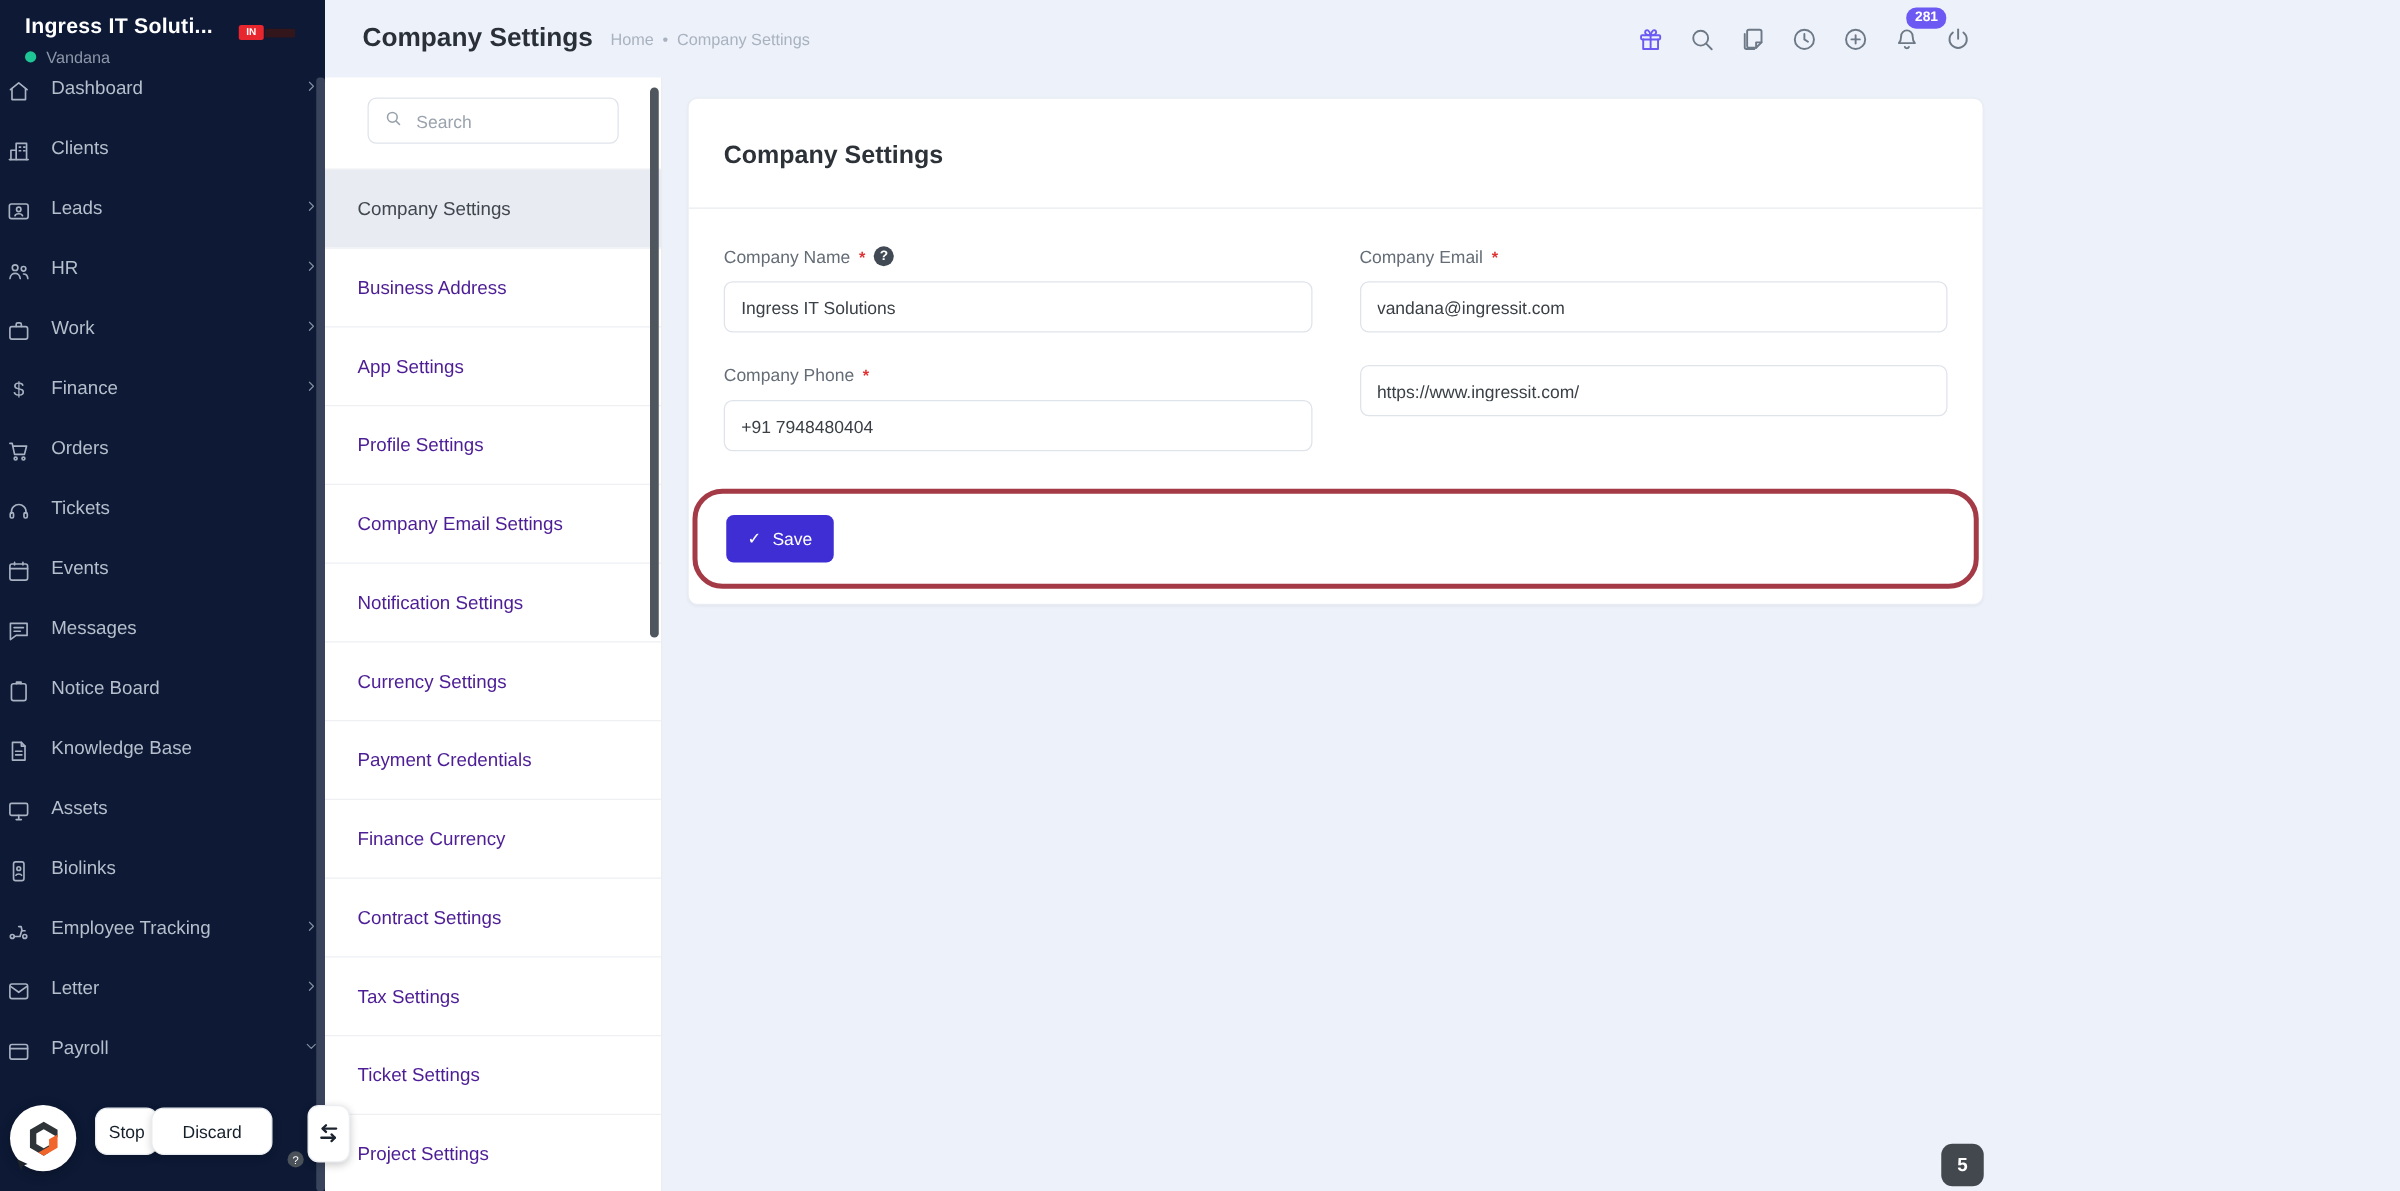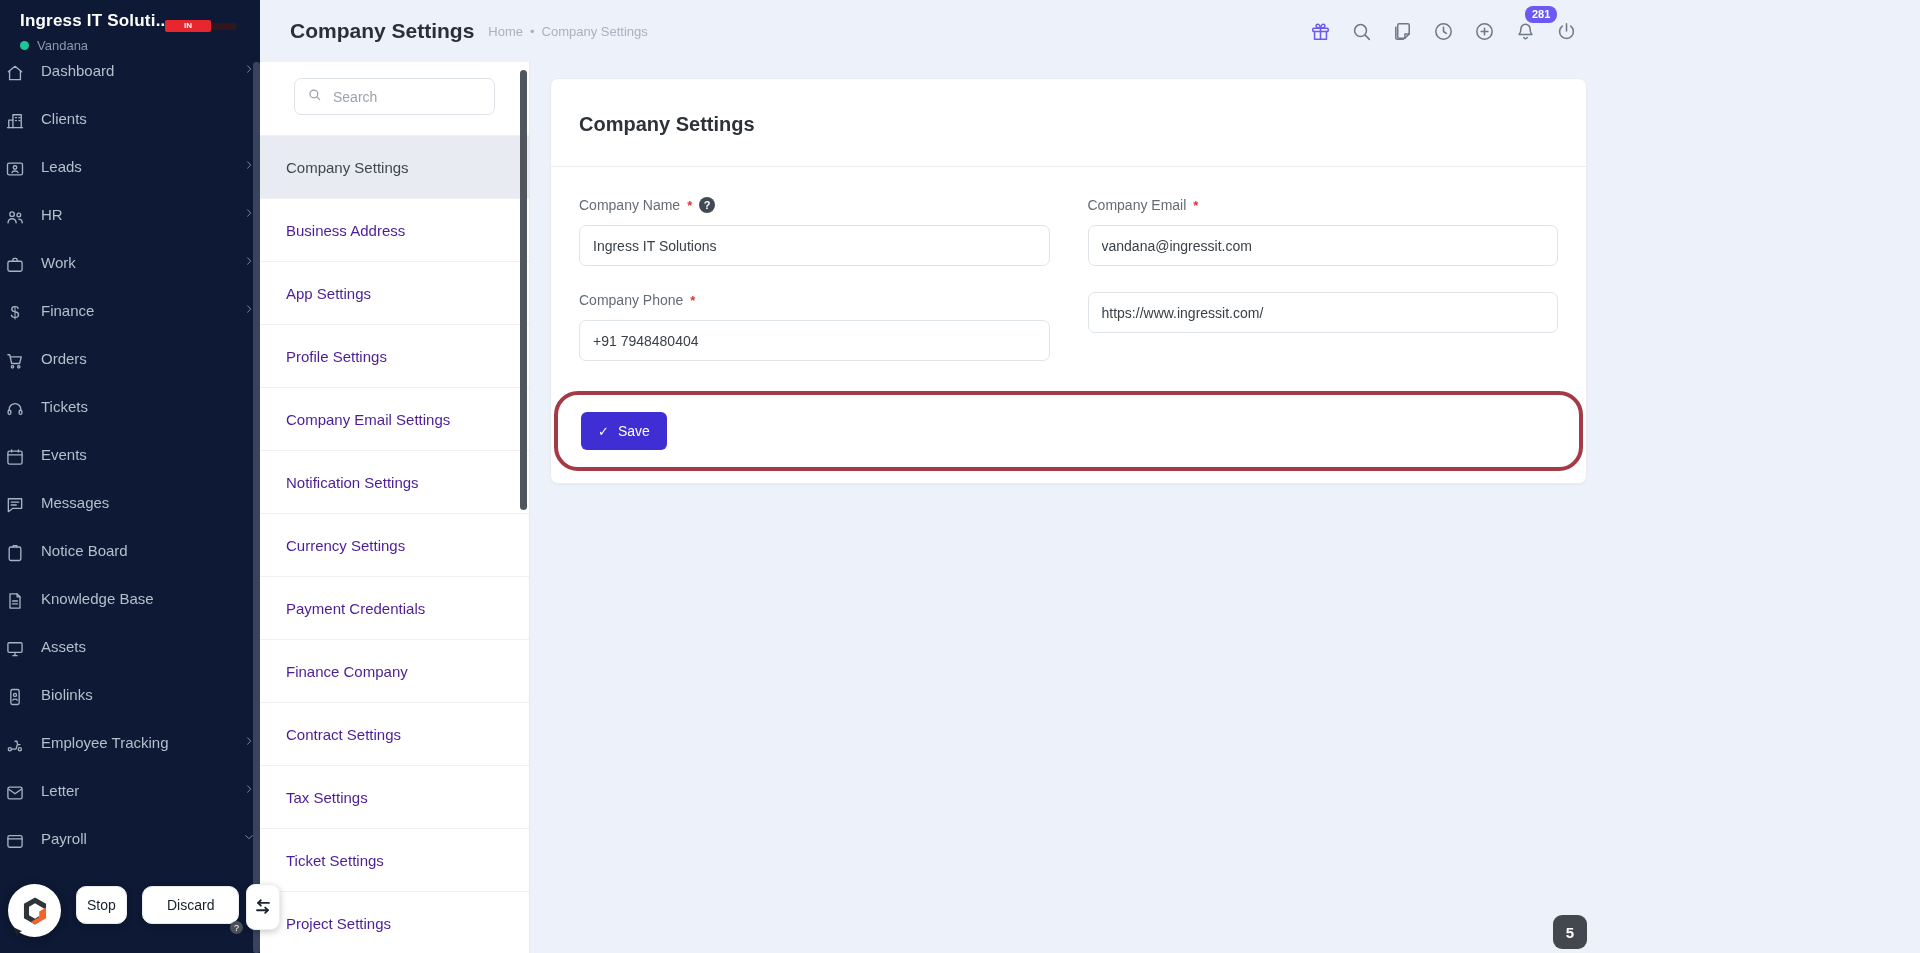--- a/index.html
+++ b/index.html
@@ -7,21 +7,21 @@
   .screen{position:relative;width:1604px;height:953px;overflow:hidden;
     font-family:"Liberation Sans","DejaVu Sans",sans-serif;background:#edf1f9;}
 
   
   .sidebar{position:absolute;left:0;top:0;bottom:0;width:260px;background:#0d1935;color:#b6bfcc;z-index:5;}
   .ws-head{position:relative;padding:11px 14px 8px 20px;height:62px;}
   .ws-title{color:#fff;font-size:17px;font-weight:700;letter-spacing:.2px;white-space:nowrap;}
   .ws-sub{display:flex;align-items:center;gap:8px;margin-top:7px;color:#8d97a8;font-size:13px;}
   .dot{width:9px;height:9px;border-radius:50%;background:#1fc695;flex:0 0 auto;}
   .ws-logo{position:absolute;right:24px;top:20px;display:flex;align-items:center;gap:1px;}
-  .logo-red{background:#e8262d;color:#fff;font-size:8px;font-weight:700;padding:2px 19px;border-radius:2px;line-height:1;}
+  .logo-red{background:#e8262d;color:#fff;font-size:8px;font-weight:700;padding:2px 6px;border-radius:2px;line-height:1;}
   .logo-dark{width:24px;height:7px;background:#33161b;border-radius:1px;}
   .side-nav{position:absolute;top:62px;left:0;right:0;}
   .nav-item{display:flex;height:48px;padding:0 4px;font-size:15px;color:#b6bfcc;cursor:pointer;}
   .nav-icon{width:22px;height:22px;margin-right:15px;color:#a9b2c2;display:flex;align-items:center;justify-content:center;flex:0 0 auto;}
   .nav-icon svg{width:20px;height:20px;}
   .nav-dollar{font-size:16px;color:#a9b2c2;}
   .nav-chevron{margin-left:auto;color:#8590a3;display:flex;}
   .nav-chevron svg{width:14px;height:14px;}
   .sidebar-scrollbar{position:absolute;top:62px;bottom:0;right:0;width:7px;background:#39435c;border-radius:3px;}
 
@@ -57,21 +57,21 @@
   .help-circle{width:16px;height:16px;border-radius:50%;background:#414a54;color:#fff;font-size:11px;font-weight:700;display:inline-flex;align-items:center;justify-content:center;cursor:pointer;}
   .text-input{width:100%;height:41px;border:1px solid #dfe3ea;border-radius:7px;padding:0 13px;font-size:14px;color:#3a4046;font-family:inherit;background:#fff;}
   .save-region{margin:30px 3px 12px;border:4px solid #a43a45;border-radius:24px;padding:17px 23px;}
   .save-btn{display:inline-flex;align-items:center;gap:9px;background:#3f2ed4;color:#fff;border:0;border-radius:6px;padding:0 17px;height:38px;font-size:14px;font-family:inherit;cursor:pointer;}
   .check{font-size:13px;font-weight:700;}
 
   
   .rec-logo{position:absolute;left:8px;top:884px;width:53px;height:53px;background:#fff;border-radius:50%;box-shadow:0 2px 9px rgba(0,0,0,.28);display:flex;align-items:center;justify-content:center;z-index:20;cursor:pointer;}
   .ov-btn{position:absolute;top:886px;height:38px;background:#fff;border:1px solid #e8ebef;border-radius:10px;font-size:14px;color:#15202b;box-shadow:0 2px 7px rgba(0,0,0,.18);z-index:20;font-family:inherit;cursor:pointer;}
   .stop-btn{left:76px;padding:0 10px;}
-  .discard-btn{left:142px;padding:0 24px;}
+  .discard-btn{left:121px;padding:0 24px;}
   .help-q{position:absolute;left:230px;top:921px;width:13px;height:13px;border-radius:50%;background:#4a5158;color:#fff;font-size:9px;display:flex;align-items:center;justify-content:center;z-index:21;}
   .swap-btn{position:absolute;left:246px;top:884px;width:34px;height:46px;background:#fff;border-radius:9px;border:1px solid #eceef2;box-shadow:0 2px 7px rgba(0,0,0,.22);display:flex;align-items:center;justify-content:center;z-index:22;color:#1c2430;cursor:pointer;}
   .swap-btn svg{width:22px;height:22px;}
   .cursor-mark{position:absolute;left:11px;top:926px;z-index:23;width:14px;height:14px;}
   .page-badge{position:absolute;right:17px;bottom:4px;width:34px;height:34px;background:#42484e;color:#fff;border-radius:9px;font-size:15px;font-weight:700;display:flex;align-items:center;justify-content:center;z-index:20;}
 </style>
 </head>
 <body>
 
 <div class="screen">
@@ -364,21 +364,21 @@
     </div>
     <div id="settings-list">
         <div class="settings-item active">Company Settings</div>
         <div class="settings-item">Business Address</div>
         <div class="settings-item">App Settings</div>
         <div class="settings-item">Profile Settings</div>
         <div class="settings-item">Company Email Settings</div>
         <div class="settings-item">Notification Settings</div>
         <div class="settings-item">Currency Settings</div>
         <div class="settings-item">Payment Credentials</div>
-        <div class="settings-item">Finance Company</div>
+        <div class="settings-item">Finance Currency</div>
         <div class="settings-item">Contract Settings</div>
         <div class="settings-item">Tax Settings</div>
         <div class="settings-item">Ticket Settings</div>
         <div class="settings-item">Project Settings</div>
       </div>
     <div class="settings-scrollbar"></div>
   </aside>
 
   <main class="content">
     <section class="card">

